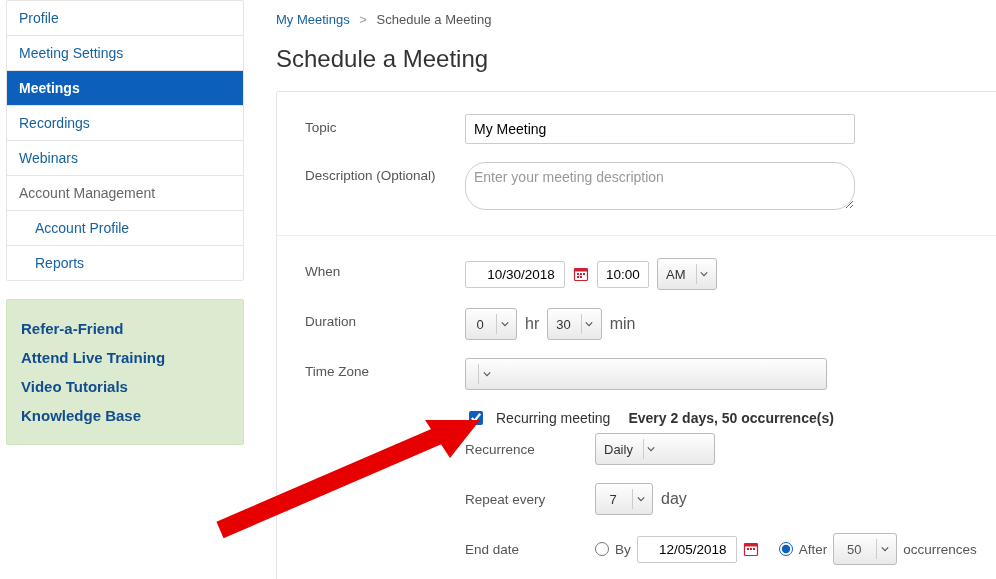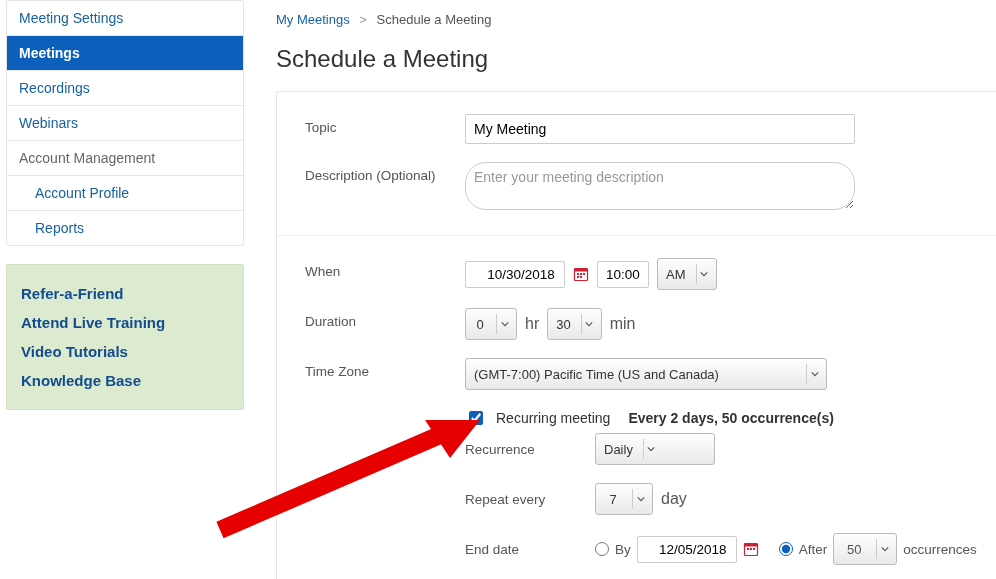--- a/index.html
+++ b/index.html
@@ -119,20 +119,21 @@
   input[type=radio] { accent-color:#0c5fba; width:14px; height:14px; margin:0;}
   .radio-row { display:inline-flex; align-items:center; gap:6px; font-size:13.5px; color:#555;}
   svg.arrow { position:absolute; left:200px; top:380px; pointer-events:none; }
 </style>
 </head>
 <body>
 
 <div class="layout">
   <aside class="sidebar">
     <div class="nav-list">
+      <div class="nav-item">Profile</div>
       <div class="nav-item">Meeting Settings</div>
       <div class="nav-item active">Meetings</div>
       <div class="nav-item">Recordings</div>
       <div class="nav-item">Webinars</div>
       <div class="nav-item section">Account Management</div>
       <div class="nav-item sub">Account Profile</div>
       <div class="nav-item sub">Reports</div>
     </div>
     <div class="help-box">
       <div class="help-link">Refer-a-Friend</div>
@@ -215,21 +216,20 @@
                 </span>
             </span>
             <span class="unit">min</span>
           </div>
         </div>
 
         <div class="row">
           <div class="lbl">Time Zone</div>
           <div class="ctrl inline-ctrl">
             <span class="sel" style="width:362px; justify-content:space-between;">
-              <span class="val">(GMT-7:00) Pacific Time (US and Canada)</span>
               <span class="btn">
                   <svg viewBox="0 0 10 10">
                     <path d="M1 3 L5 7 L9 3" fill="none" stroke="#555" stroke-width="1.4"></path>
                   </svg>
                 </span>
             </span>
           </div>
         </div>
 
         <div class="row">

